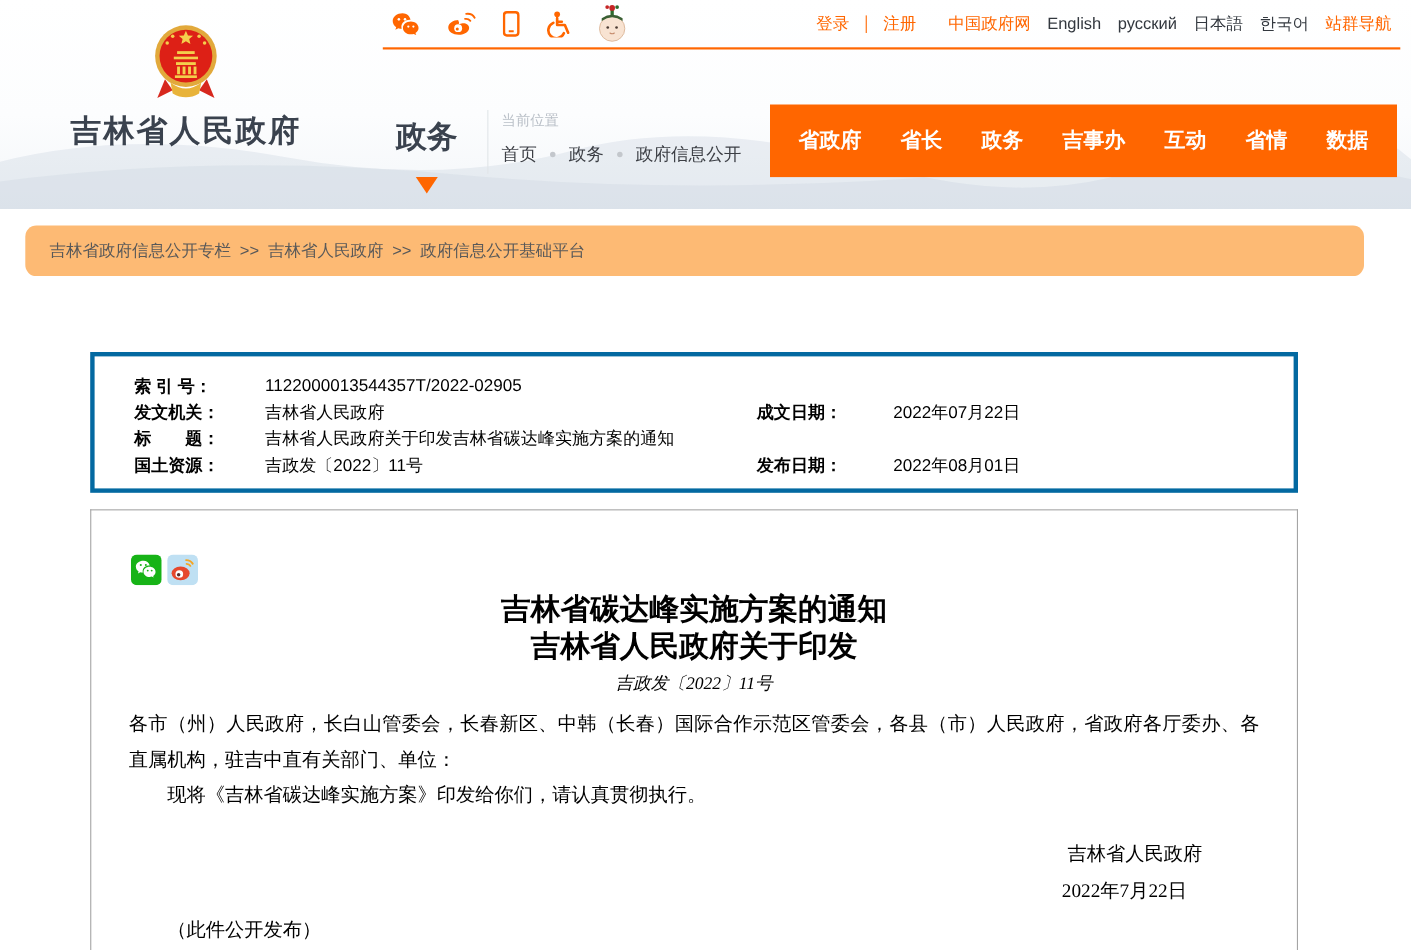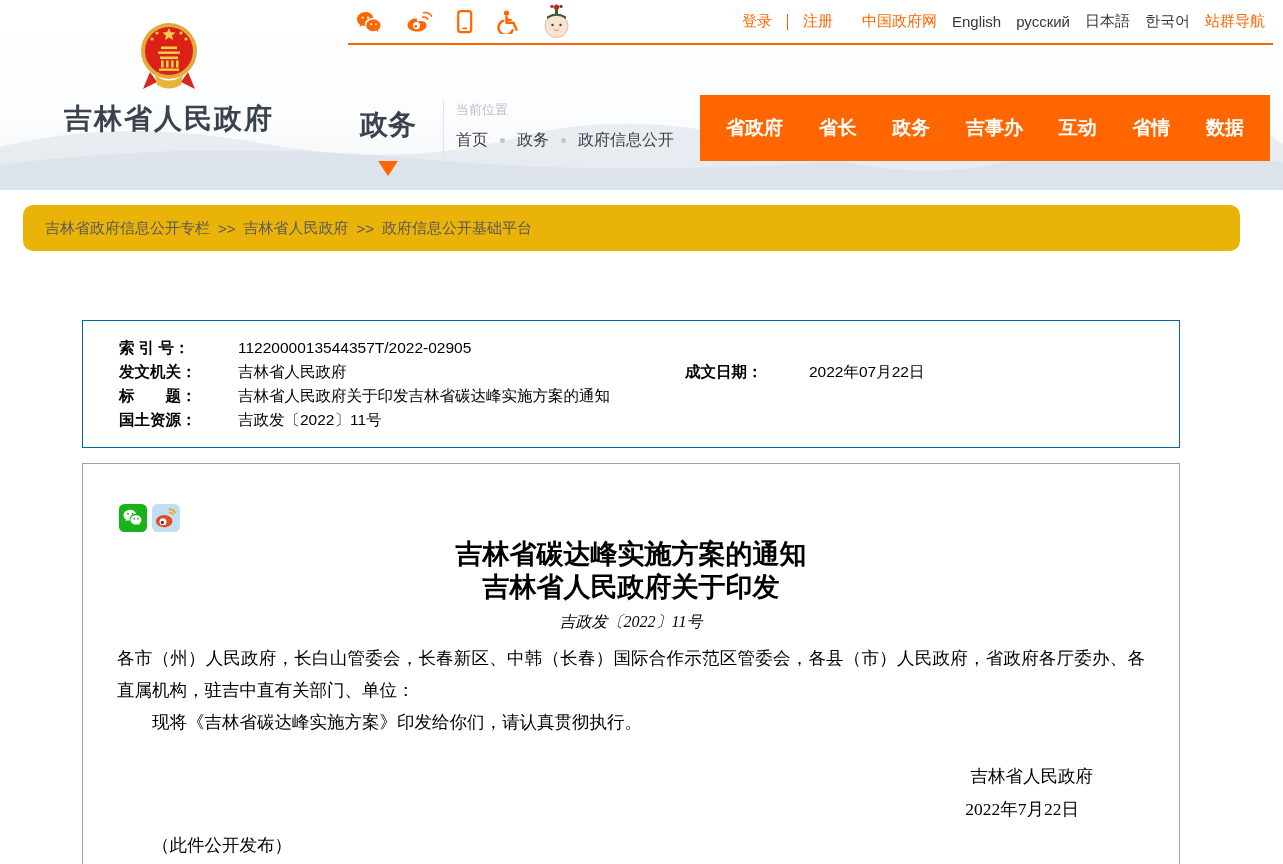--- a/index.html
+++ b/index.html
@@ -36,28 +36,28 @@
   .location-label { font-size:13px; color:#b9bfc7; }
   .crumbs { margin-top:11px; font-size:16px; color:#3c3f45; display:flex; align-items:center; gap:12px; }
   .crumbs a { color:#3c3f45; text-decoration:none; cursor:pointer; }
   .crumb-dot { width:5px; height:5px; border-radius:50%; background:#c3c7cc; display:inline-block; }
 
   .main-nav { position:absolute; left:700px; top:95px; width:570px; height:66px; background:#FF6600;
     display:flex; align-items:center; justify-content:space-between; padding:0 26px; }
   .main-nav a { color:#fff; font-size:19px; font-weight:bold; text-decoration:none; cursor:pointer; white-space:nowrap; }
 
   
-  .path-bar { position:absolute; top:205px; left:23px; width:1217px; height:46px; background:#eab308;
+  .path-bar { position:absolute; top:205px; left:23px; width:1217px; height:46px; background:#fdba74;
     border-radius:10px; display:flex; align-items:center; padding-left:22px; font-size:15px; color:#595959; }
   .path-bar a { color:#595959; text-decoration:none; cursor:pointer; }
   .path-sep { margin:0 8px; color:#595959; }
 
   
   .meta-box { position:absolute; top:320px; left:82px; width:1098px; height:128px;
-    border:1px solid #0369a1; background:#fff; padding-top:15px; }
+    border:4px solid #0369a1; background:#fff; padding-top:15px; }
   .meta-row { display:flex; height:24px; align-items:center; padding-left:36px; font-size:15.5px; color:#000; }
   .cell { display:flex; align-items:center; }
   .cell-l { width:566px; }
   .cell-r { flex:1; }
   .m-label { font-weight:bold; white-space:pre; }
   .cell-l .m-label { width:119px; }
   .cell-r .m-label { width:124px; }
   .m-value { white-space:nowrap; }
 
   
@@ -232,20 +232,24 @@
       </div>
       <div class="cell cell-r">
         <span class="m-label"></span>
         <span class="m-value"></span>
       </div>
     </div>
     <div class="meta-row">
       <div class="cell cell-l">
         <span class="m-label">国土资源：</span>
         <span class="m-value">吉政发〔2022〕11号</span>
+      </div>
+      <div class="cell cell-r">
+        <span class="m-label">发布日期：</span>
+        <span class="m-value">2022年08月01日</span>
       </div>
     </div>
   </section>
 
   <section class="doc-box">
     <div class="share-row">
       <span class="share-icon">
         <svg width="28" height="28" viewBox="0 0 28 28">
           <rect width="28" height="28" rx="5.5" fill="#17b317"></rect>
           <path d="M11.4 5.8c-3.8 0-6.9 2.4-6.9 5.4 0 1.7 1 3.3 2.5 4.3l-.6 1.8 2.1-1.1c.6.2 1.3.3 2 .3h.4c-.2-.5-.2-1-.2-1.5 0-2.8 2.6-5 5.9-5h.5c-.6-2.4-2.9-4.2-5.7-4.2z" fill="#fff"></path>

